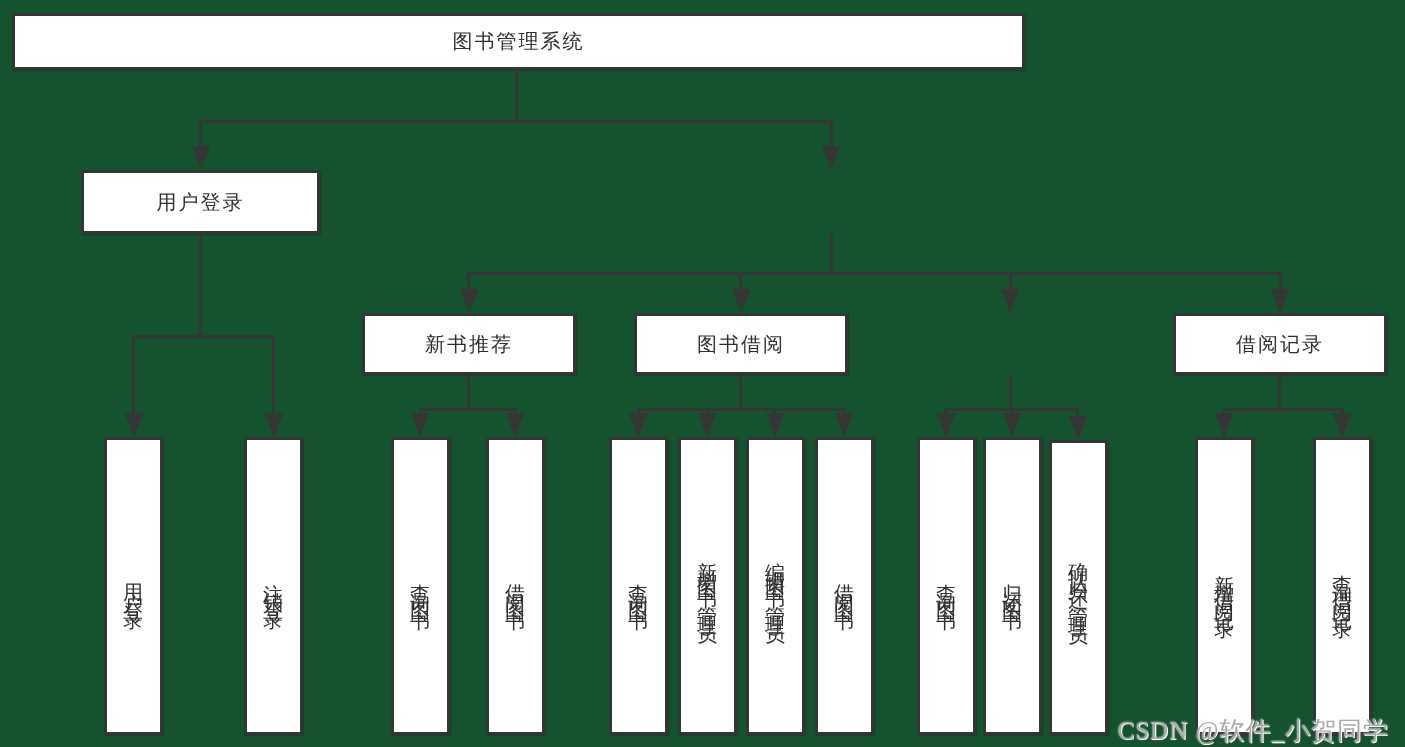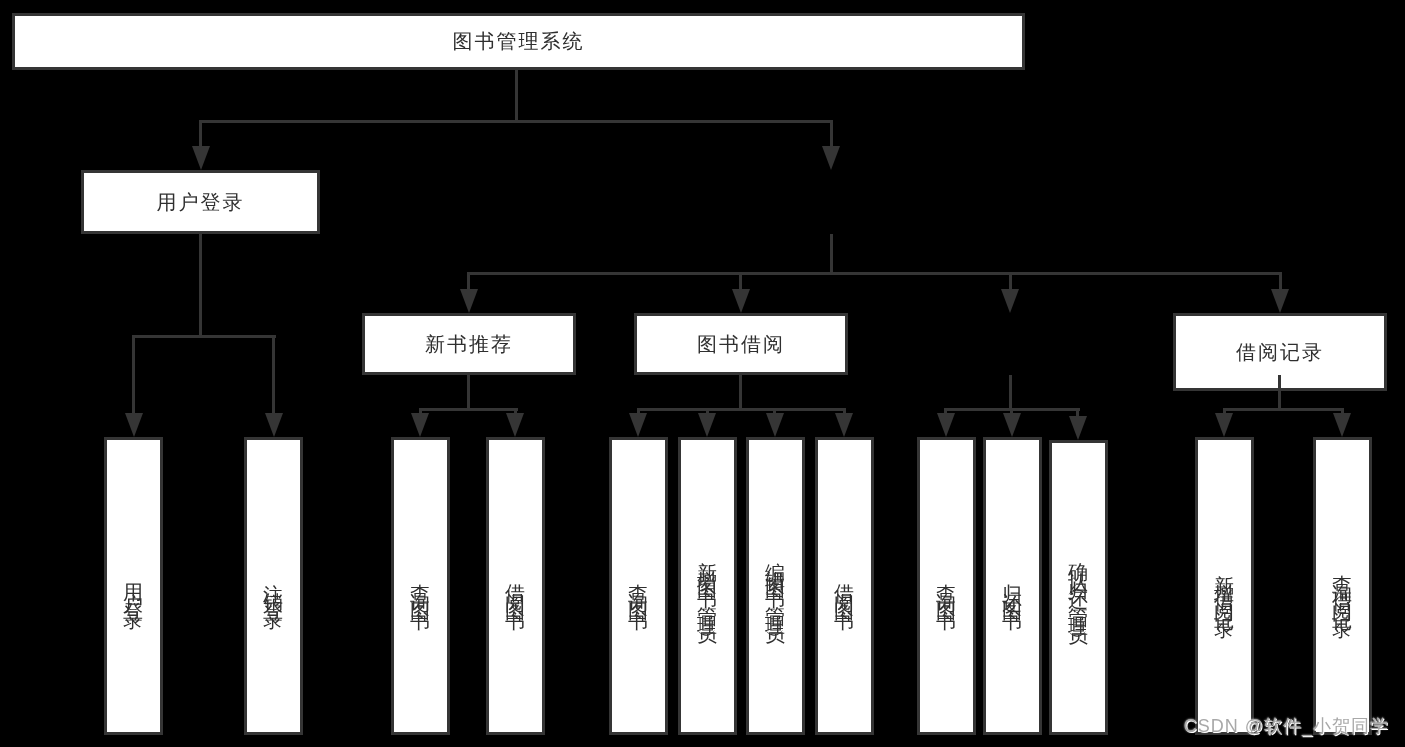--- a/index.html
+++ b/index.html
@@ -1,18 +1,18 @@
 <!DOCTYPE html>
 <html><head>
 <meta charset="utf-8">
 <style>
   html,body{margin:0;padding:0;background:#ffffff;}
   #canvas{
-    position:relative;width:1405px;height:747px;background:#000000;
-    font-family:Liberation Sans, sans-serif; color:#333;
+    position:relative;width:1405px;height:747px;background:#14532d;
+    font-family:Liberation Serif, serif; color:#333;
     overflow:hidden;
   }
   .box{
     position:absolute; box-sizing:border-box;
     border:3px solid #353535; background:#ffffff;
     display:flex; align-items:center; justify-content:center;
     box-shadow:1px 1px 1px rgba(0,0,0,0.18);
     color:#2f2f2f;
   }
   .h-label{ font-size:20px; letter-spacing:2px; white-space:nowrap; }
@@ -21,21 +21,21 @@
     font-size:20px; letter-spacing:9px; line-height:1;
   }
   .line{ position:absolute; background:#353535; }
   .arrow{
     position:absolute; width:0; height:0;
     border-left:9px solid transparent;
     border-right:9px solid transparent;
     border-top:24px solid #353535;
   }
   .watermark{
-    position:absolute; font-size:18px; color:#a8a8a8; letter-spacing:1px;
+    position:absolute; font-size:25px; color:#a8a8a8; letter-spacing:1px;
     text-shadow:0 0 2px #ffffff, 1px 1px 0 #ffffff; white-space:nowrap;
   }
 </style>
 </head>
 <body>
 
 <div id="canvas">
 
   <div class="box" style="left:12px; top:13px; width:1013px; height:57px;">
     <span class="h-label">图书管理系统</span>
@@ -69,21 +69,21 @@
   <div class="arrow" style="left:732px; top:289px;"></div>
   <div class="arrow" style="left:1001px; top:289px;"></div>
   <div class="arrow" style="left:1271px; top:289px;"></div>
 
   <div class="box" style="left:362px; top:313px; width:214px; height:62px;">
     <span class="h-label">新书推荐</span>
   </div>
   <div class="box" style="left:634px; top:313px; width:214px; height:62px;text-align:center;">
     <span class="h-label">图书借阅</span>
   </div>
-  <div class="box" style="left:1173px; top:313px; width:214px; height:78px;">
+  <div class="box" style="left:1173px; top:313px; width:214px; height:62px;">
     <span class="h-label">借阅记录</span>
   </div>
 
   <div class="line" style="left:467px; top:375px; width:3px; height:33px;"></div>
   <div class="line" style="left:419px; top:408px; width:99px; height:3px;"></div>
   <div class="line" style="left:419px; top:408px; width:3px; height:8px;"></div>
   <div class="line" style="left:514px; top:408px; width:3px; height:8px;"></div>
   <div class="arrow" style="left:411px; top:413px;"></div>
   <div class="arrow" style="left:506px; top:413px;"></div>
 

